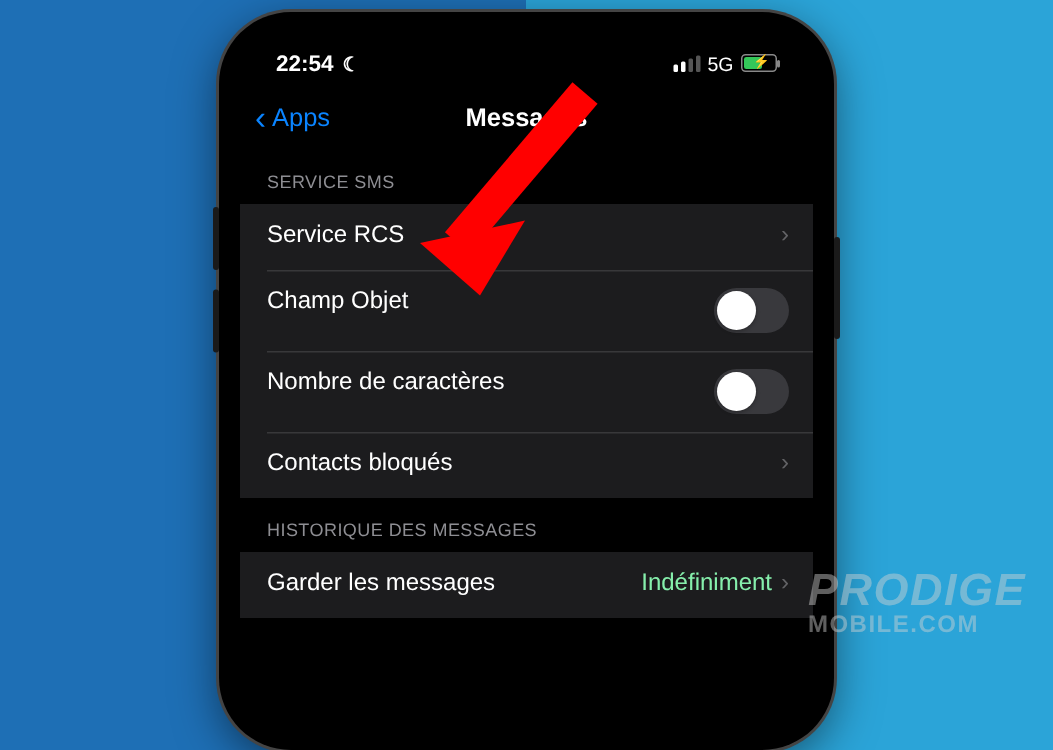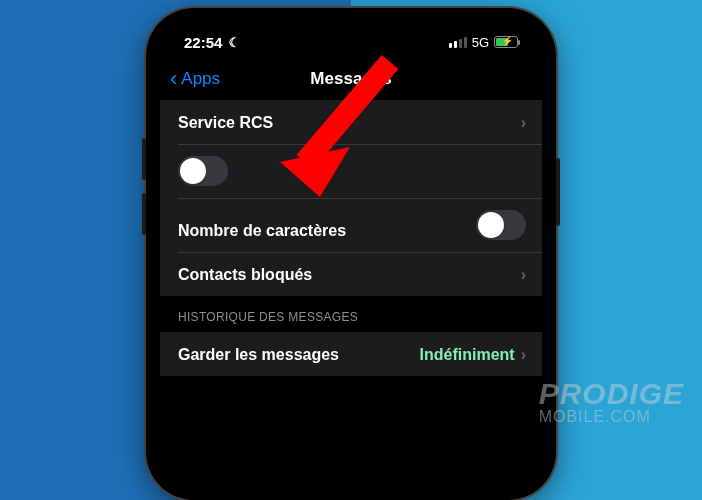--- a/index.html
+++ b/index.html
@@ -148,26 +148,25 @@
     .section-header {
       padding: 14px 18px 8px;
       font-size: 12px;
       color: #8e8e93;
       text-transform: uppercase;
       letter-spacing: 0.3px;
     }
     .list { background: #1c1c1e; }
     .row {
       display: flex;
-      align-items: flex-end;
+      align-items: flex-start;
       justify-content: space-between;
       padding: 12px 16px 12px 18px;
       min-height: 44px;
       position: relative;
-      font-weight: bold;
     }
     .row + .row::before {
       content: "";
       position: absolute;
       top: 0;
       left: 18px;
       right: 0;
       height: 1px;
       background: #38383a;
     }
@@ -213,21 +212,21 @@
       pointer-events: none;
     }
     .watermark .wm-top {
       font-size: 30px;
       font-weight: 700;
       font-style: italic;
       letter-spacing: 1px;
     }
     .watermark .wm-bottom {
       font-size: 16px;
-      font-weight: 400;
+      font-weight: 700;
       letter-spacing: 1px;
     }
   </style>
 </head>
 <body>
 
 <div class="phone">
   <div class="screen">
     <div class="notch"></div>
 
@@ -254,32 +253,34 @@
     <div class="nav-header">
       <div class="back-btn">
         <span class="back-chevron">‹</span>
         <span>Apps</span>
       </div>
       <div class="nav-title">Messages</div>
     </div>
 
     <div class="content">
 
+      <div class="section-header">SERVICE SMS</div>
 
       <div class="list">
 
         <div class="row">
           <span class="row-label">Service RCS</span>
           <div class="row-right">
             <span class="chevron">›</span>
           </div>
         </div>
 
 
         <div class="row">
+          <span class="row-label">Champ Objet</span>
           <div class="row-right">
             <div class="toggle off">
                 <div class="knob"></div>
               </div>
           </div>
         </div>
 
         <div class="row">
           <span class="row-label">Nombre de caractères</span>
           <div class="row-right">

